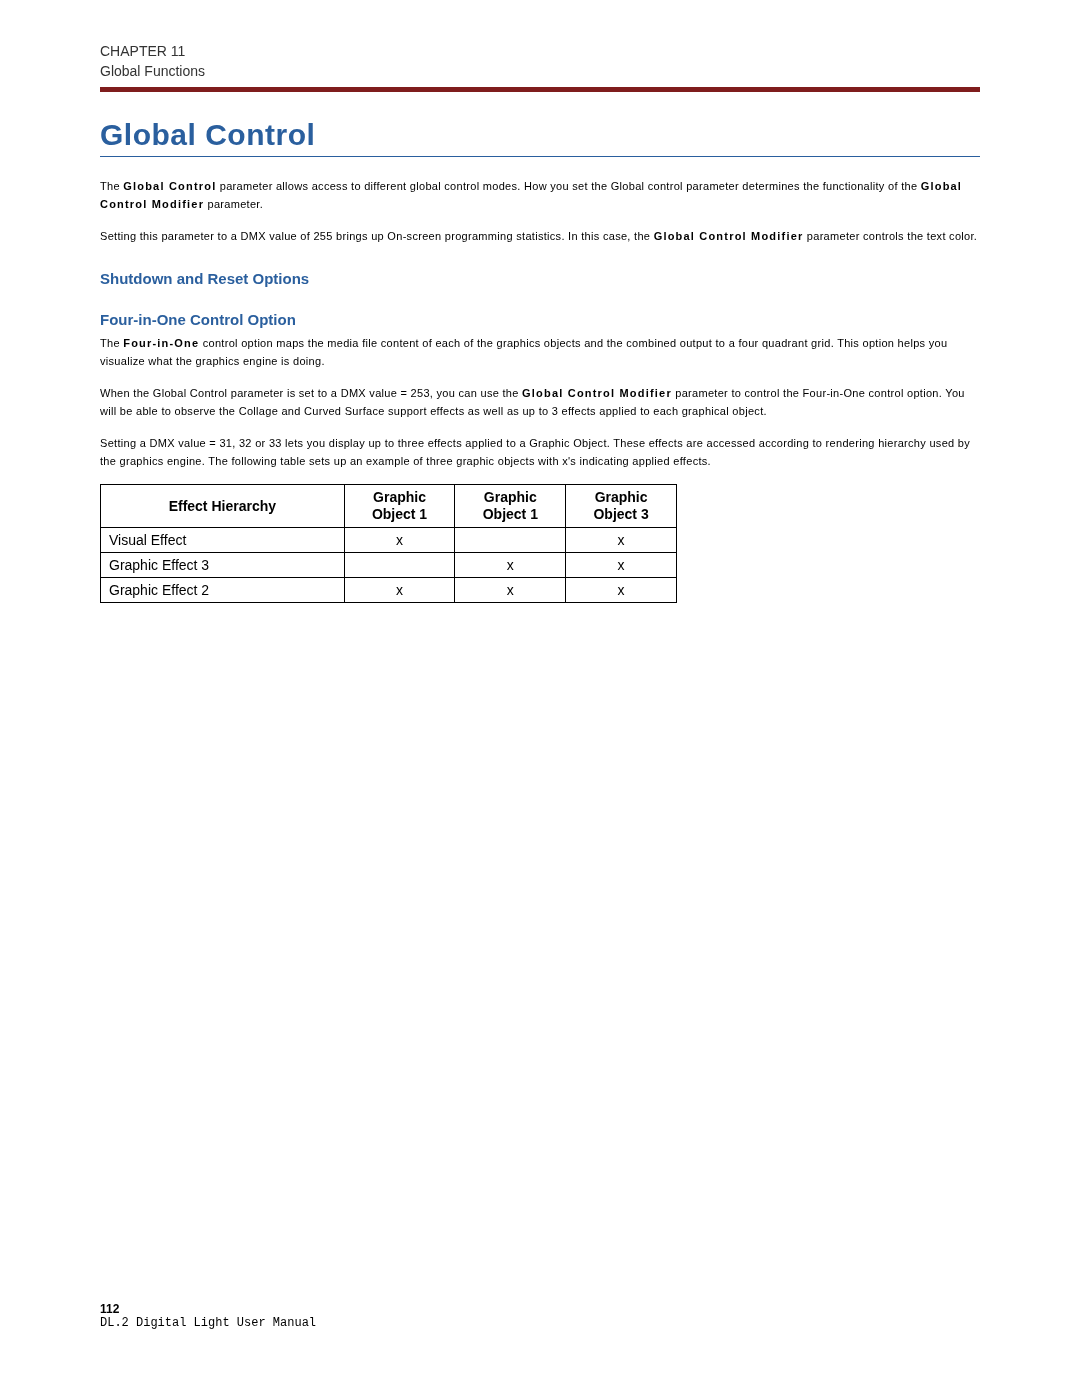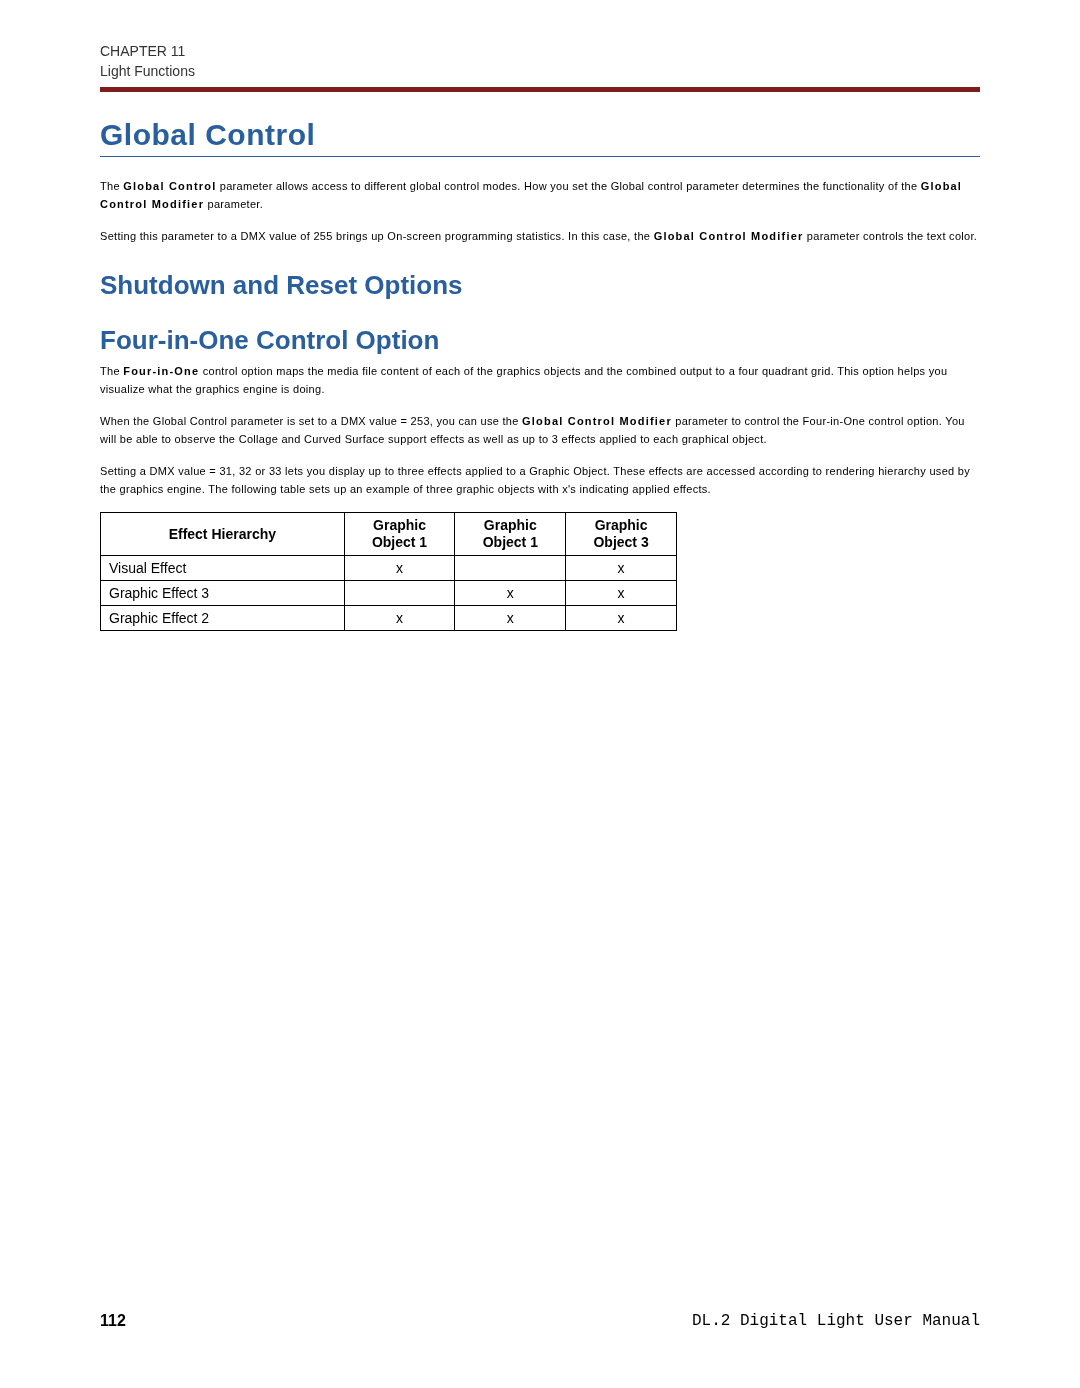--- a/index.html
+++ b/index.html
@@ -28,21 +28,21 @@
       font-size: 30px;
       font-weight: bold;
       letter-spacing: 0.5px;
       padding-bottom: 4px;
       border-bottom: 1px solid #2a5f9e;
       margin-bottom: 20px;
     }
     h2.sub-title {
       font-family: "Trebuchet MS", Arial, sans-serif;
       color: #2a5f9e;
-      font-size: 26px;
+      font-size: 15px;
       font-weight: bold;
       margin-top: 24px;
       margin-bottom: 6px;
     }
     p.body-text {
       font-size: 11px;
       line-height: 1.65;
       letter-spacing: 0.3px;
       color: #000;
       margin-bottom: 14px;
@@ -70,32 +70,33 @@
     }
     table.effects td.col-eff { width: 300px; text-align: left; }
     table.effects td.col-obj { width: 125px; text-align: center; }
     .footer {
       position: absolute;
       bottom: 58px;
       left: 100px;
       right: 100px;
       display: flex;
       justify-content: space-between;
-      font-size: 16px;
+      font-size: 12px;
+      flex-direction: column;
     }
     .footer .pn { font-weight: bold; font-family: Arial, Helvetica, sans-serif; }
     .footer .manual { font-family: Liberation Mono, monospace; }
   </style>
 </head>
 <body>
 
 <div class="page">
   <div class="header">
     <div>CHAPTER 11</div>
-    <div>Light Functions</div>
+    <div>Global Functions</div>
   </div>
 
   <h1 class="main-title">Global Control</h1>
 
   <p class="body-text">
     <span>The </span><span class="bold-run spaced">Global Control</span><span> parameter allows access to different global control modes. How you set the Global control parameter determines the functionality of the </span><span class="bold-run spaced">Global Control Modifier</span><span> parameter.</span>
   </p>
 
   <p class="body-text">
     <span>Setting this parameter to a DMX value of 255 brings up On-screen programming statistics. In this case, the </span><span class="bold-run spaced">Global Control Modifier</span><span> parameter controls the text color.</span>

